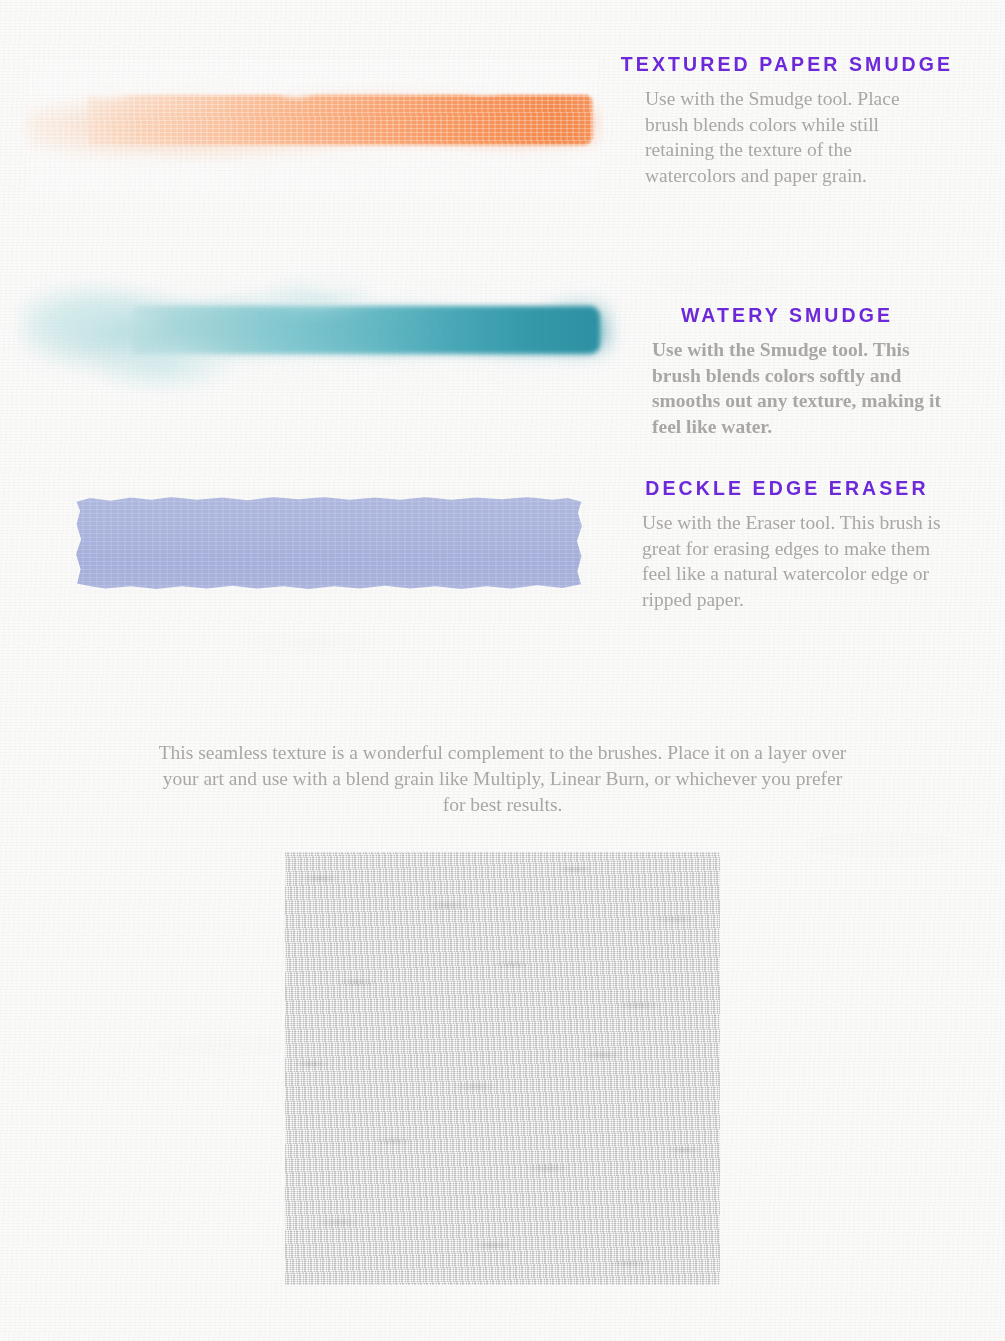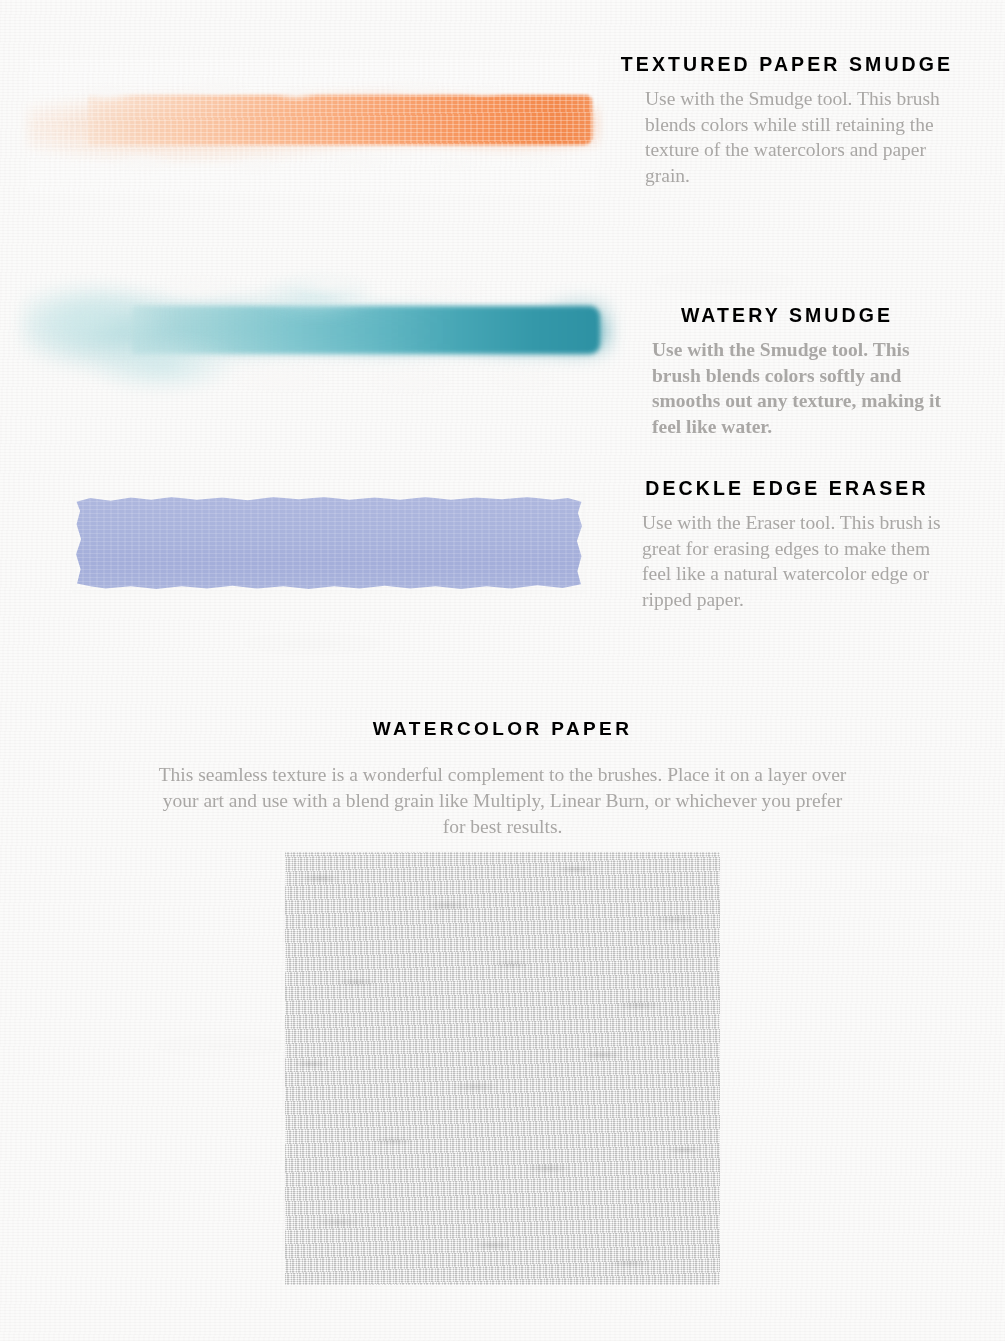--- a/index.html
+++ b/index.html
@@ -52,21 +52,21 @@
   #sheet {
     position: absolute;
     inset: 0;
     z-index: 1;
   }
 
   
   .heading {
     font-family: "Liberation Sans", sans-serif;
     font-weight: bold;
-    color: #000000;
+    color: #6d28d9;
     letter-spacing: 3.1px;
     font-size: 19.5px;
     text-align: center;
     white-space: nowrap;
   }
   .body-text {
     font-family: "Liberation Serif", serif;
     color: #a9a7a5;
     font-size: 19.5px;
     line-height: 25.5px;
@@ -326,21 +326,21 @@
 
     <div id="stroke-orange">
       <div class="layer halo"></div>
       <div class="core"></div>
       <div class="layer grain"></div>
       <div class="layer edge"></div>
     </div>
 
     <div class="text-col" style="left:612px; top:53px; width:350px;">
       <div class="heading">TEXTURED PAPER SMUDGE</div>
-      <div class="body-text" style="padding-left:33px; width:300px;">Use with the Smudge tool. This brush blends colors while still retaining the texture of the watercolors and paper grain.</div>
+      <div class="body-text" style="padding-left:33px; width:300px;">Use with the Smudge tool. Place brush blends colors while still retaining the texture of the watercolors and paper grain.</div>
     </div>
   </div>
 
   <div class="brush-row">
 
     <div id="stroke-teal">
       <div class="layer bloom"></div>
       <div class="core"></div>
       <div class="layer soft-wash"></div>
       <div class="layer edge"></div>
@@ -360,21 +360,20 @@
       <div class="softedge"></div>
     </div>
 
     <div class="text-col" style="left:612px; top:477px; width:350px;">
       <div class="heading">DECKLE EDGE ERASER</div>
       <div class="body-text" style="padding-left:30px; width:312px;">Use with the Eraser tool. This brush is great for erasing edges to make them feel like a natural watercolor edge or ripped paper.</div>
     </div>
   </div>
 
   <div id="paper-section">
-    <div class="heading">WATERCOLOR PAPER</div>
     <div class="body-text" id="paper-intro">This seamless texture is a wonderful complement to the brushes. Place it on a layer over your art and use with a blend grain like Multiply, Linear Burn, or whichever you prefer for best results.</div>
   </div>
 
   <div id="texture-swatch">
     <div class="t1"></div>
     <div class="t2"></div>
     <div class="t3"></div>
   </div>
 
 </div>

